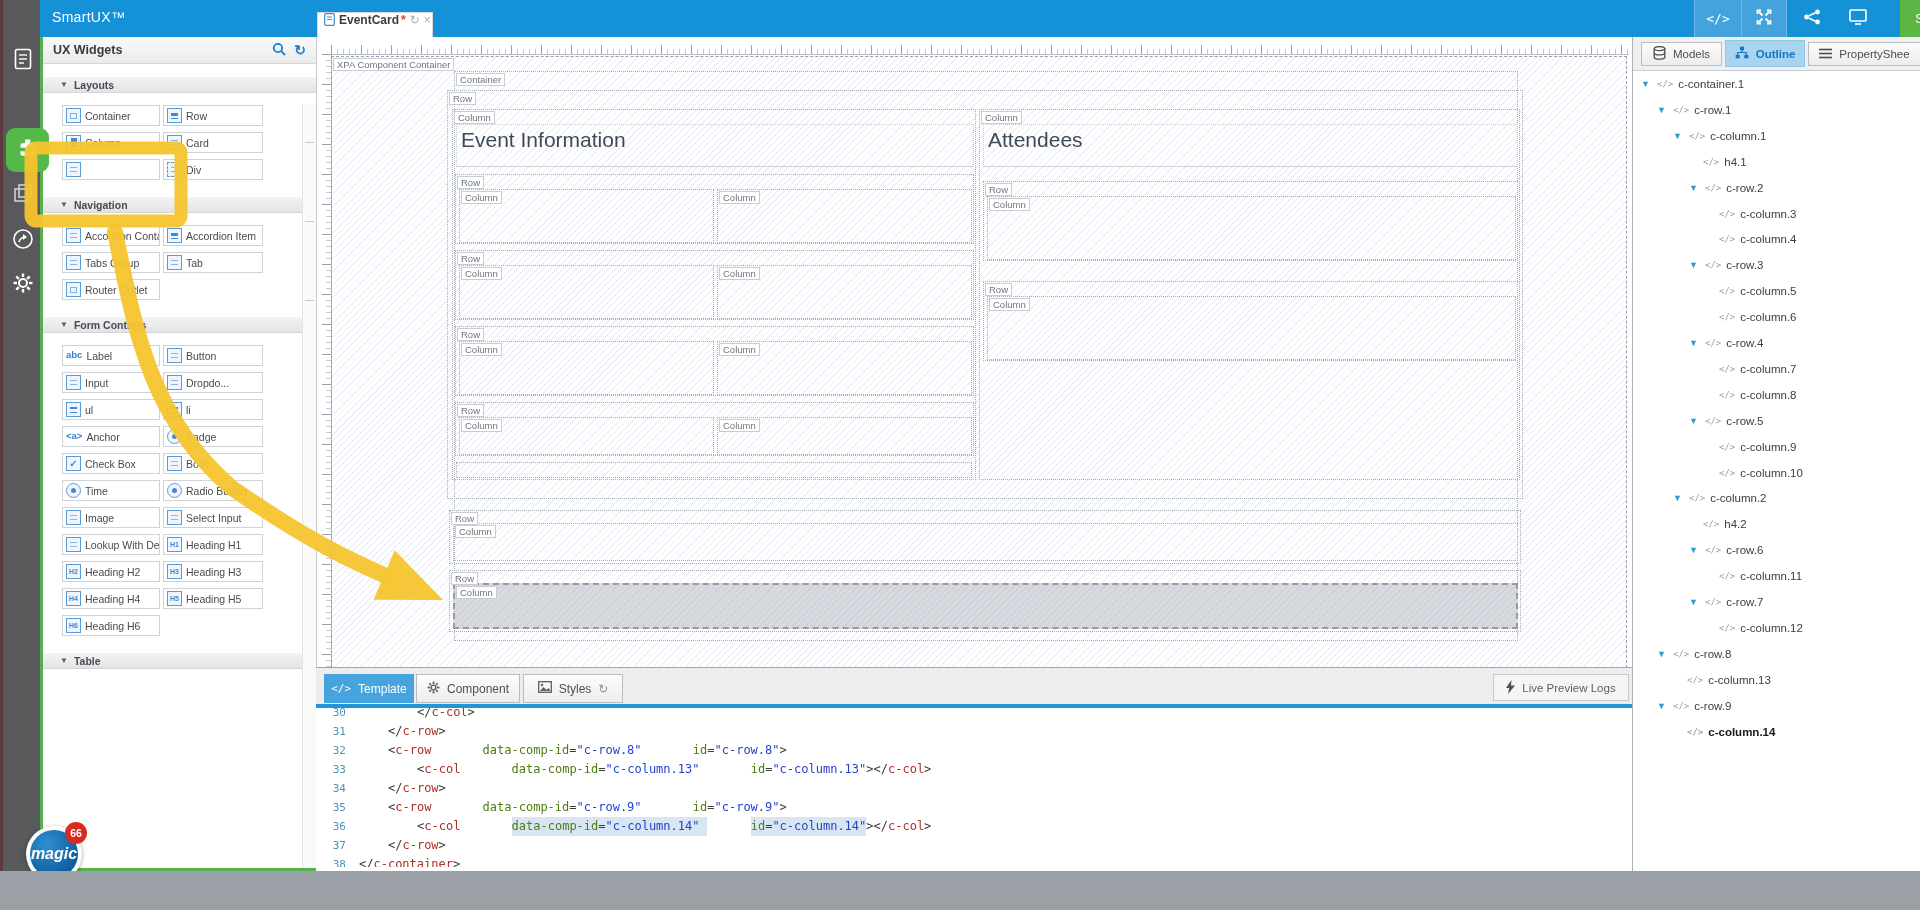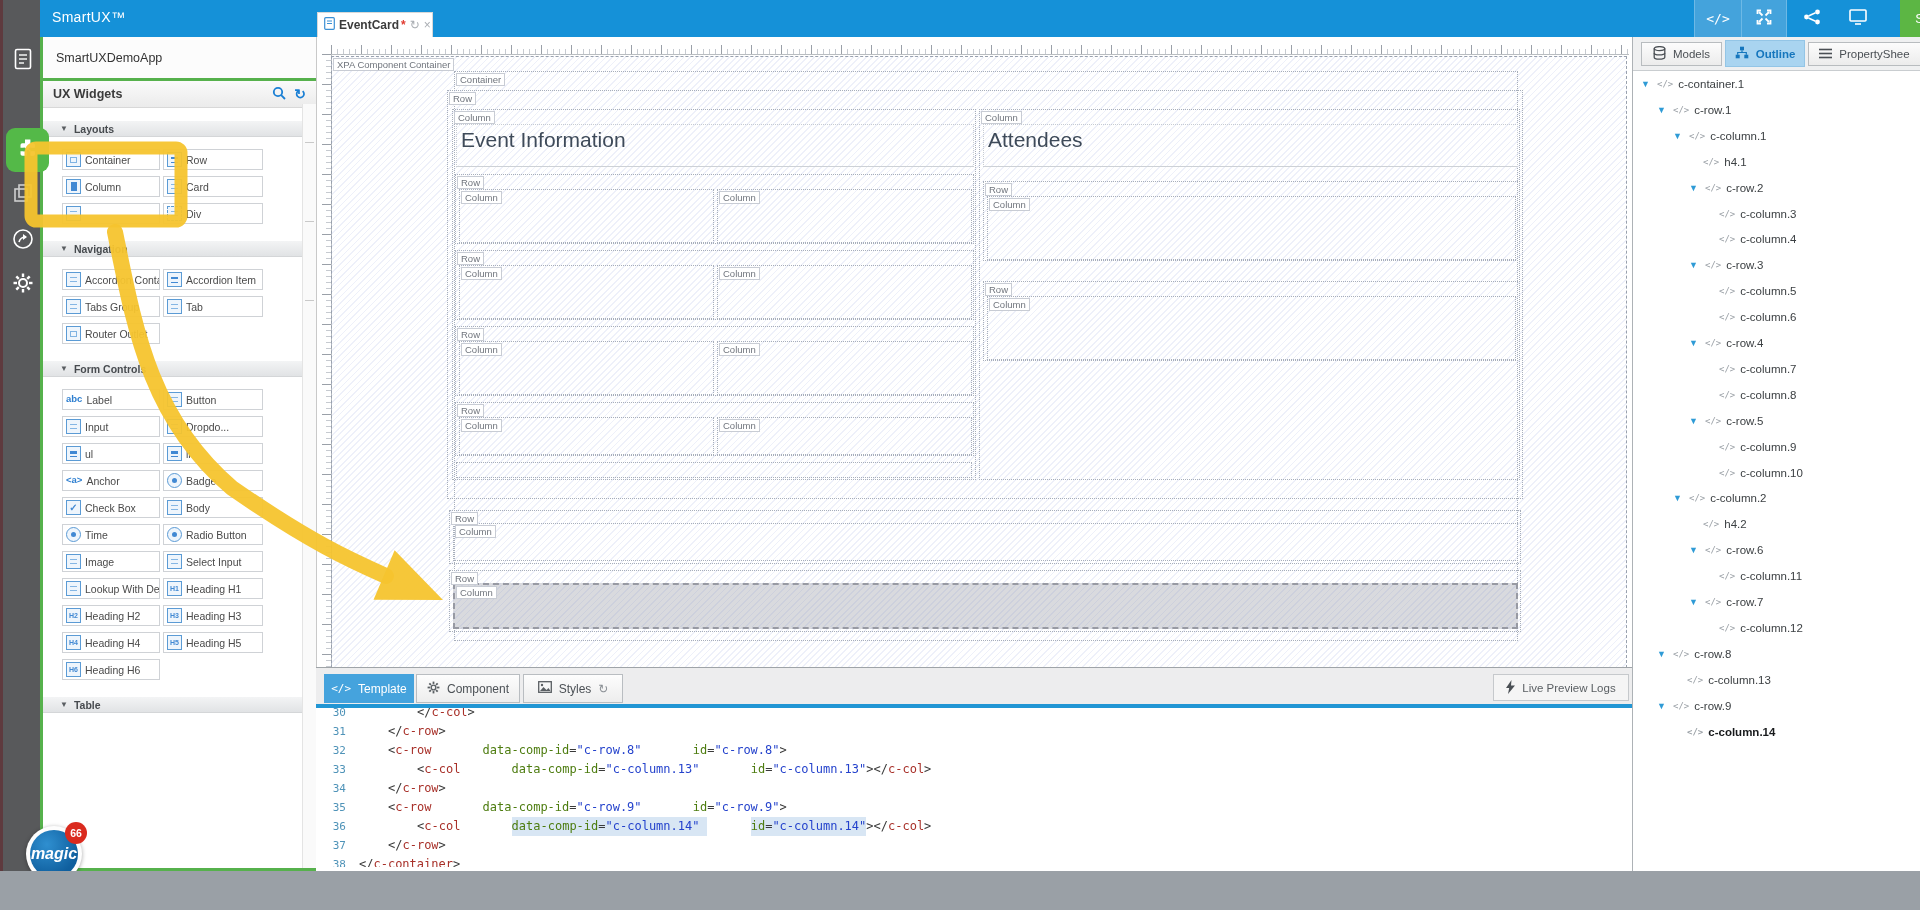--- a/index.html
+++ b/index.html
@@ -9,21 +9,21 @@
   
   .activitybar{position:absolute;left:0;top:0;width:40px;height:910px;background:#58595b;
                border-left:3px solid #5e3a3e;box-sizing:border-box;z-index:20;}
   .ab-ico{position:absolute;left:0;width:40px;display:flex;justify-content:center;}
   .ab-active{position:absolute;left:3px;top:128px;width:43px;height:44px;background:#54b948;
              border-radius:9px;display:flex;align-items:center;justify-content:center;z-index:22;}
   
   .topbar{position:absolute;left:40px;right:0;top:0;height:37px;background:#1591d8;z-index:15;}
   .brand{position:absolute;left:12px;top:9px;color:#fff;font-size:14px;letter-spacing:.3px;}
   .doc-tab{position:absolute;left:277px;top:12px;width:116px;height:25px;background:#fff;
-           display:flex;align-items:center;gap:4px;padding:0 6px;box-sizing:border-box;
+           display:flex;gap:4px;padding:0 6px;box-sizing:border-box;
            border:1px solid #d8d8d8;border-bottom:none;font-size:12px;color:#3c3c3c;}
   .doc-tab .ttl{font-weight:bold;}
   .doc-tab .mod{color:#e03b30;font-weight:bold;margin-left:-2px;}
   .doc-tab .mut{color:#a9adb2;font-size:12px;}
   .tb-btn{position:absolute;top:0;height:37px;display:flex;align-items:center;justify-content:center;color:#fff;}
   .tb-toggle{background:#44a3dc;border-left:1px solid #6db9e6;border-right:1px solid #6db9e6;}
   .save-btn{background:#5cb644;font-size:13px;color:#fff;}
   
   .sidebar{position:absolute;left:40px;top:37px;width:276px;bottom:0;background:#fff;
            border-left:3px solid #56b14c;border-bottom:3px solid #56b14c;box-sizing:border-box;z-index:10;}
@@ -216,21 +216,20 @@
     <div class="tb-btn" style="left:1798px;width:40px">
       <span><svg width="18" height="16" viewBox="0 0 18 16">
             <rect x="1" y="1" width="16" height="11" rx="1" fill="none" stroke="#fff" stroke-width="1.6"></rect>
             <line x1="6" y1="15" x2="12" y2="15" stroke="#fff" stroke-width="1.6"></line>
           </svg></span>
     </div>
     <div class="tb-btn save-btn" style="left:1860px;width:60px">Save</div>
   </div>
 
   <div class="sidebar">
-    <div class="app-name">SmartUXDemoApp</div>
     <div class="panel-title">
       <span>UX Widgets</span>
       <span class="sp"></span>
       <span class="pt-ico"><svg width="14" height="14" viewBox="0 0 14 14">
             <circle cx="6" cy="6" r="4.2" fill="none" stroke="#1a7fd4" stroke-width="1.8"></circle>
             <line x1="9.2" y1="9.2" x2="13" y2="13" stroke="#1a7fd4" stroke-width="1.8"></line>
           </svg></span>
       <span class="pt-ico">↻</span>
     </div>
     <div id="widget-sections">

